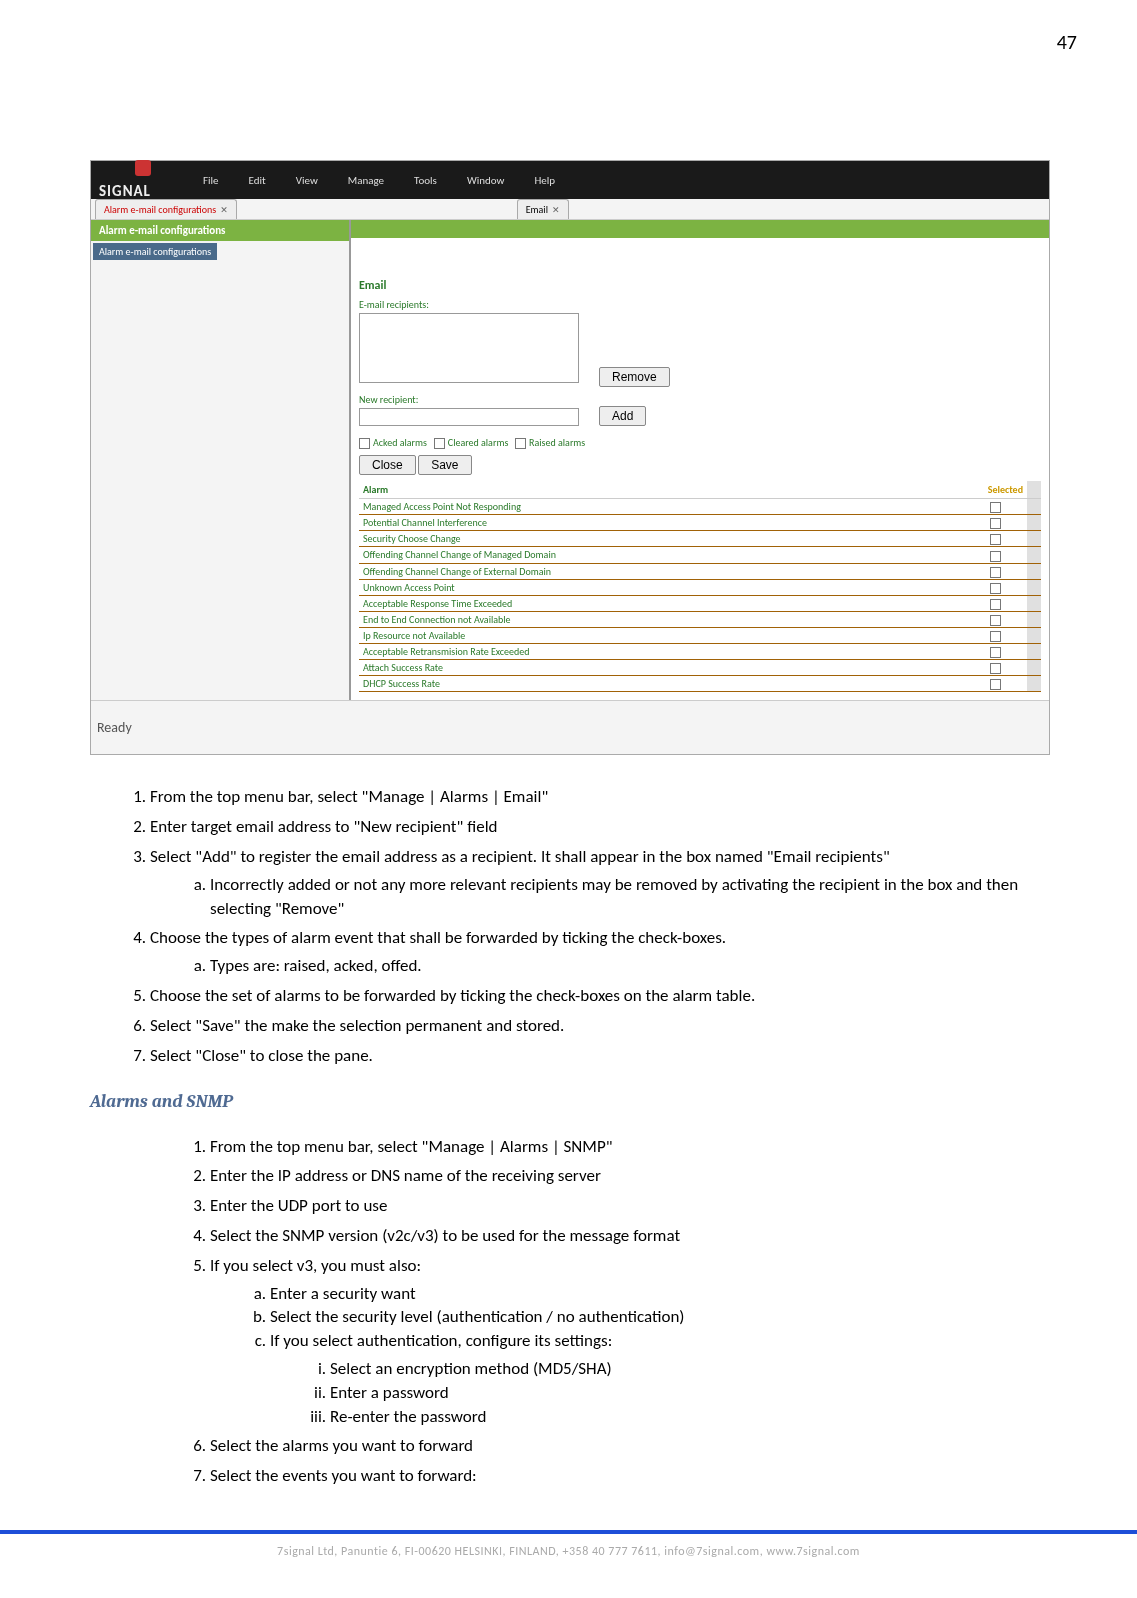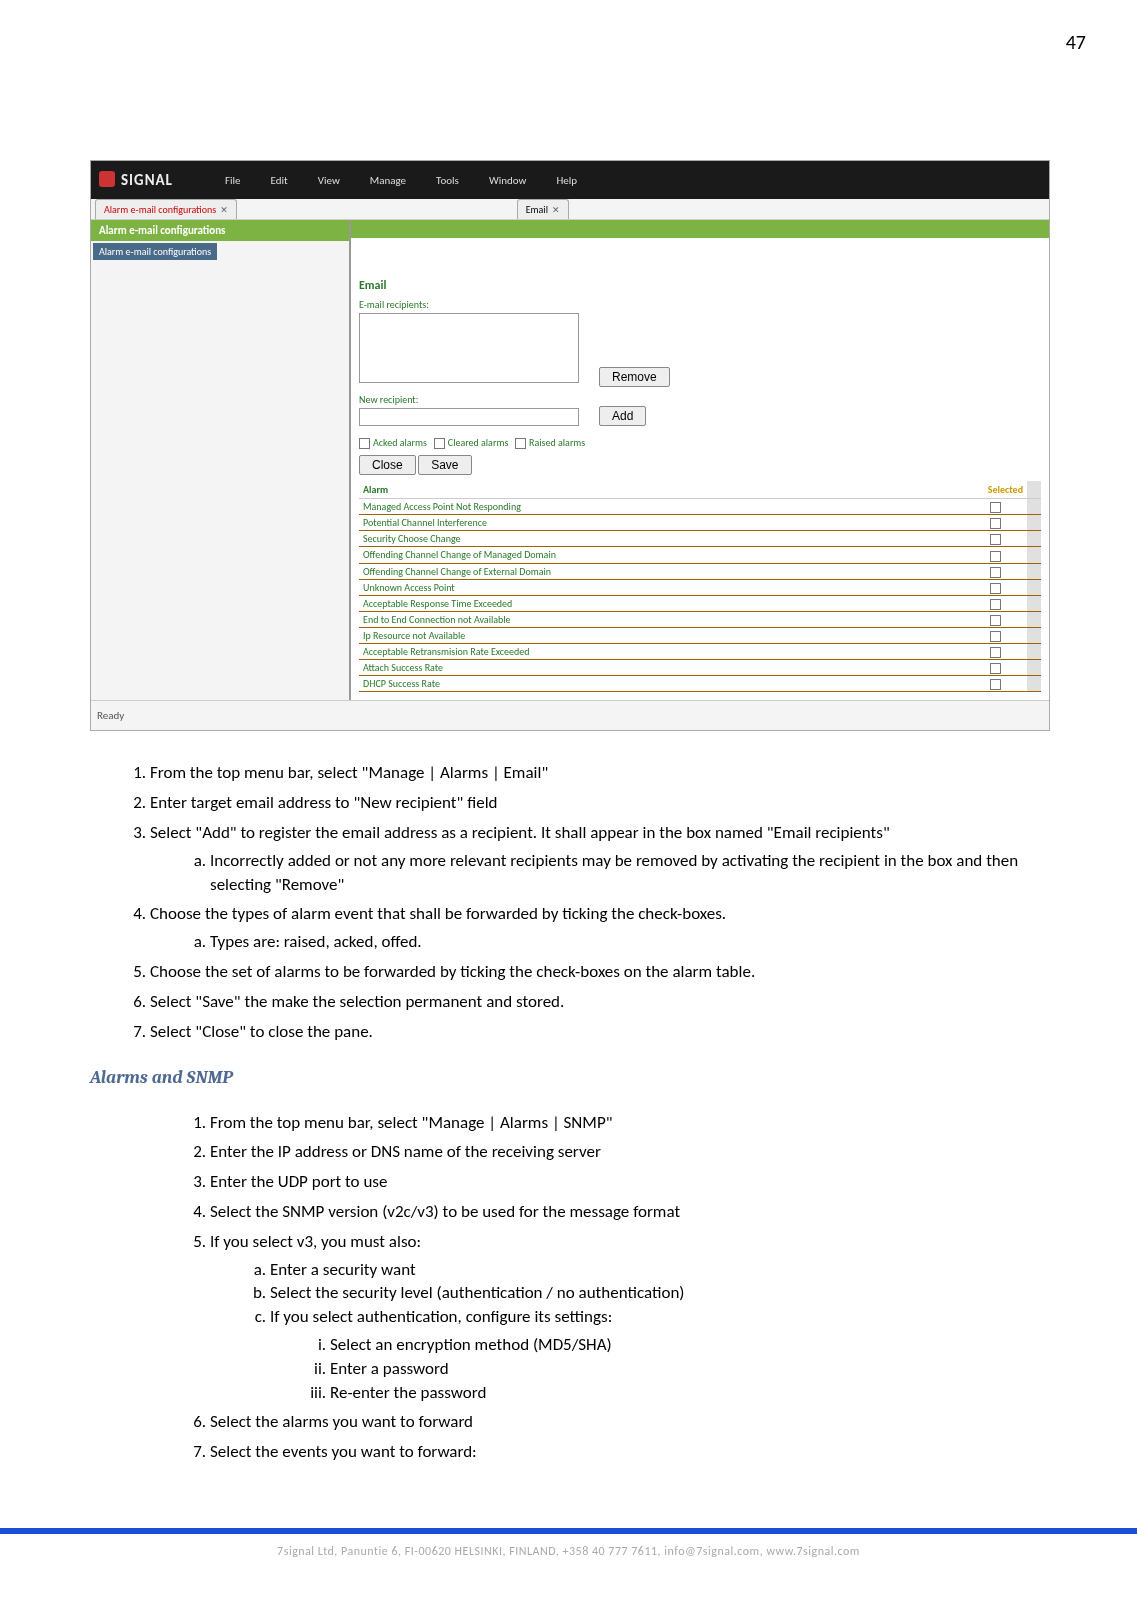--- a/index.html
+++ b/index.html
@@ -7,21 +7,21 @@
     font-family: Calibri, Arial, sans-serif;
     background: #fff;
     width: 1137px;
     height: 1598px;
     position: relative;
     color: #000;
   }
   .page-number {
     position: absolute;
     top: 30px;
-    right: 51px;
+    right: 60px;
     font-size: 20px;
   }
   .content {
     padding: 120px 90px 0 90px;
   }
   .screenshot {
     width: 960px;
     margin: 40px auto 30px auto;
     border: 1px solid #aaa;
     background: #f4f4f4;
@@ -30,26 +30,27 @@
   .app-titlebar {
     background: #1a1a1a;
     color: #eee;
     display: flex;
     align-items: center;
     height: 38px;
     padding-left: 8px;
   }
   .app-logo {
     display: flex;
-    align-items: flex-start;
+    align-items: flex-end;
     gap: 6px;
     font-size: 15px;
     font-weight: bold;
     letter-spacing: 1px;
     padding-right: 12px;
+    flex-direction: column;
   }
   .app-logo-icon {
     width: 16px; height: 16px; background: #c33; border-radius: 3px;
   }
   .menu-bar { display: flex; gap: 30px; padding-left: 40px; font-size: 11px; }
   .menu-item { color: #ddd; }
   .tabs-row { display: flex; border-bottom: 1px solid #ccc; }
   .tab-left, .tab-right {
     background: #eee;
     border: 1px solid #aaa;
@@ -117,36 +118,36 @@
   }
   .btn-col { margin-left: 10px; }
   .chk-row { margin: 10px 0 6px 0; font-size: 10px; color: #2b7a2b; }
   .chk { display: inline-block; width: 11px; height: 11px; border: 1px solid #777; background: #fff; margin-right: 3px; vertical-align: middle; }
   .alarm-table { width: 100%; border-collapse: collapse; margin-top: 6px; font-size: 10px; }
   .alarm-table th { text-align: left; color: #2b7a2b; border-bottom: 1px solid #ccc; padding: 2px 4px; font-weight: bold; }
   .alarm-table th.sel { text-align: right; color: #c90; width: 60px; }
   .alarm-table td { border-bottom: 1px solid #a16207; padding: 1px 4px; color: #2b7a2b; }
   .alarm-table td.sel { text-align: center; }
   .scroll-col { width: 14px; background: #e0e0e0; }
-  .ready-row { font-size: 11px; color: #555; padding: 8px 6px; border-top: 1px solid #ccc; }
+  .ready-row { font-size: 14px; color: #555; padding: 18px 6px; border-top: 1px solid #ccc; }
 
   .doc-body { font-size: 17px; line-height: 1.4; }
   ol.main-list { margin-left: 60px; margin-top: 20px; }
   ol.main-list > li { margin-bottom: 6px; }
   ol.sub-alpha { list-style-type: lower-alpha; margin-left: 60px; margin-top: 4px; margin-bottom: 4px; }
   ol.sub-roman { list-style-type: lower-roman; margin-left: 60px; margin-top: 4px; }
 
   h4.section-heading { color: #4f6a92; font-style: italic; font-weight: bold; margin-top: 22px; margin-bottom: 4px; font-family: Cambria, Georgia, serif; font-size: 18px; }
 
   .footer {
     position: absolute;
     bottom: 40px;
     left: 0;
     width: 100%;
-    border-top: 6px solid #1d4ed8;
+    border-top: 4px solid #1d4ed8;
     padding-top: 10px;
     font-size: 12px;
     color: #aaa;
     text-align: center;
     letter-spacing: 0.5px;
   }
 </style>
 </head>
 <body>
 

